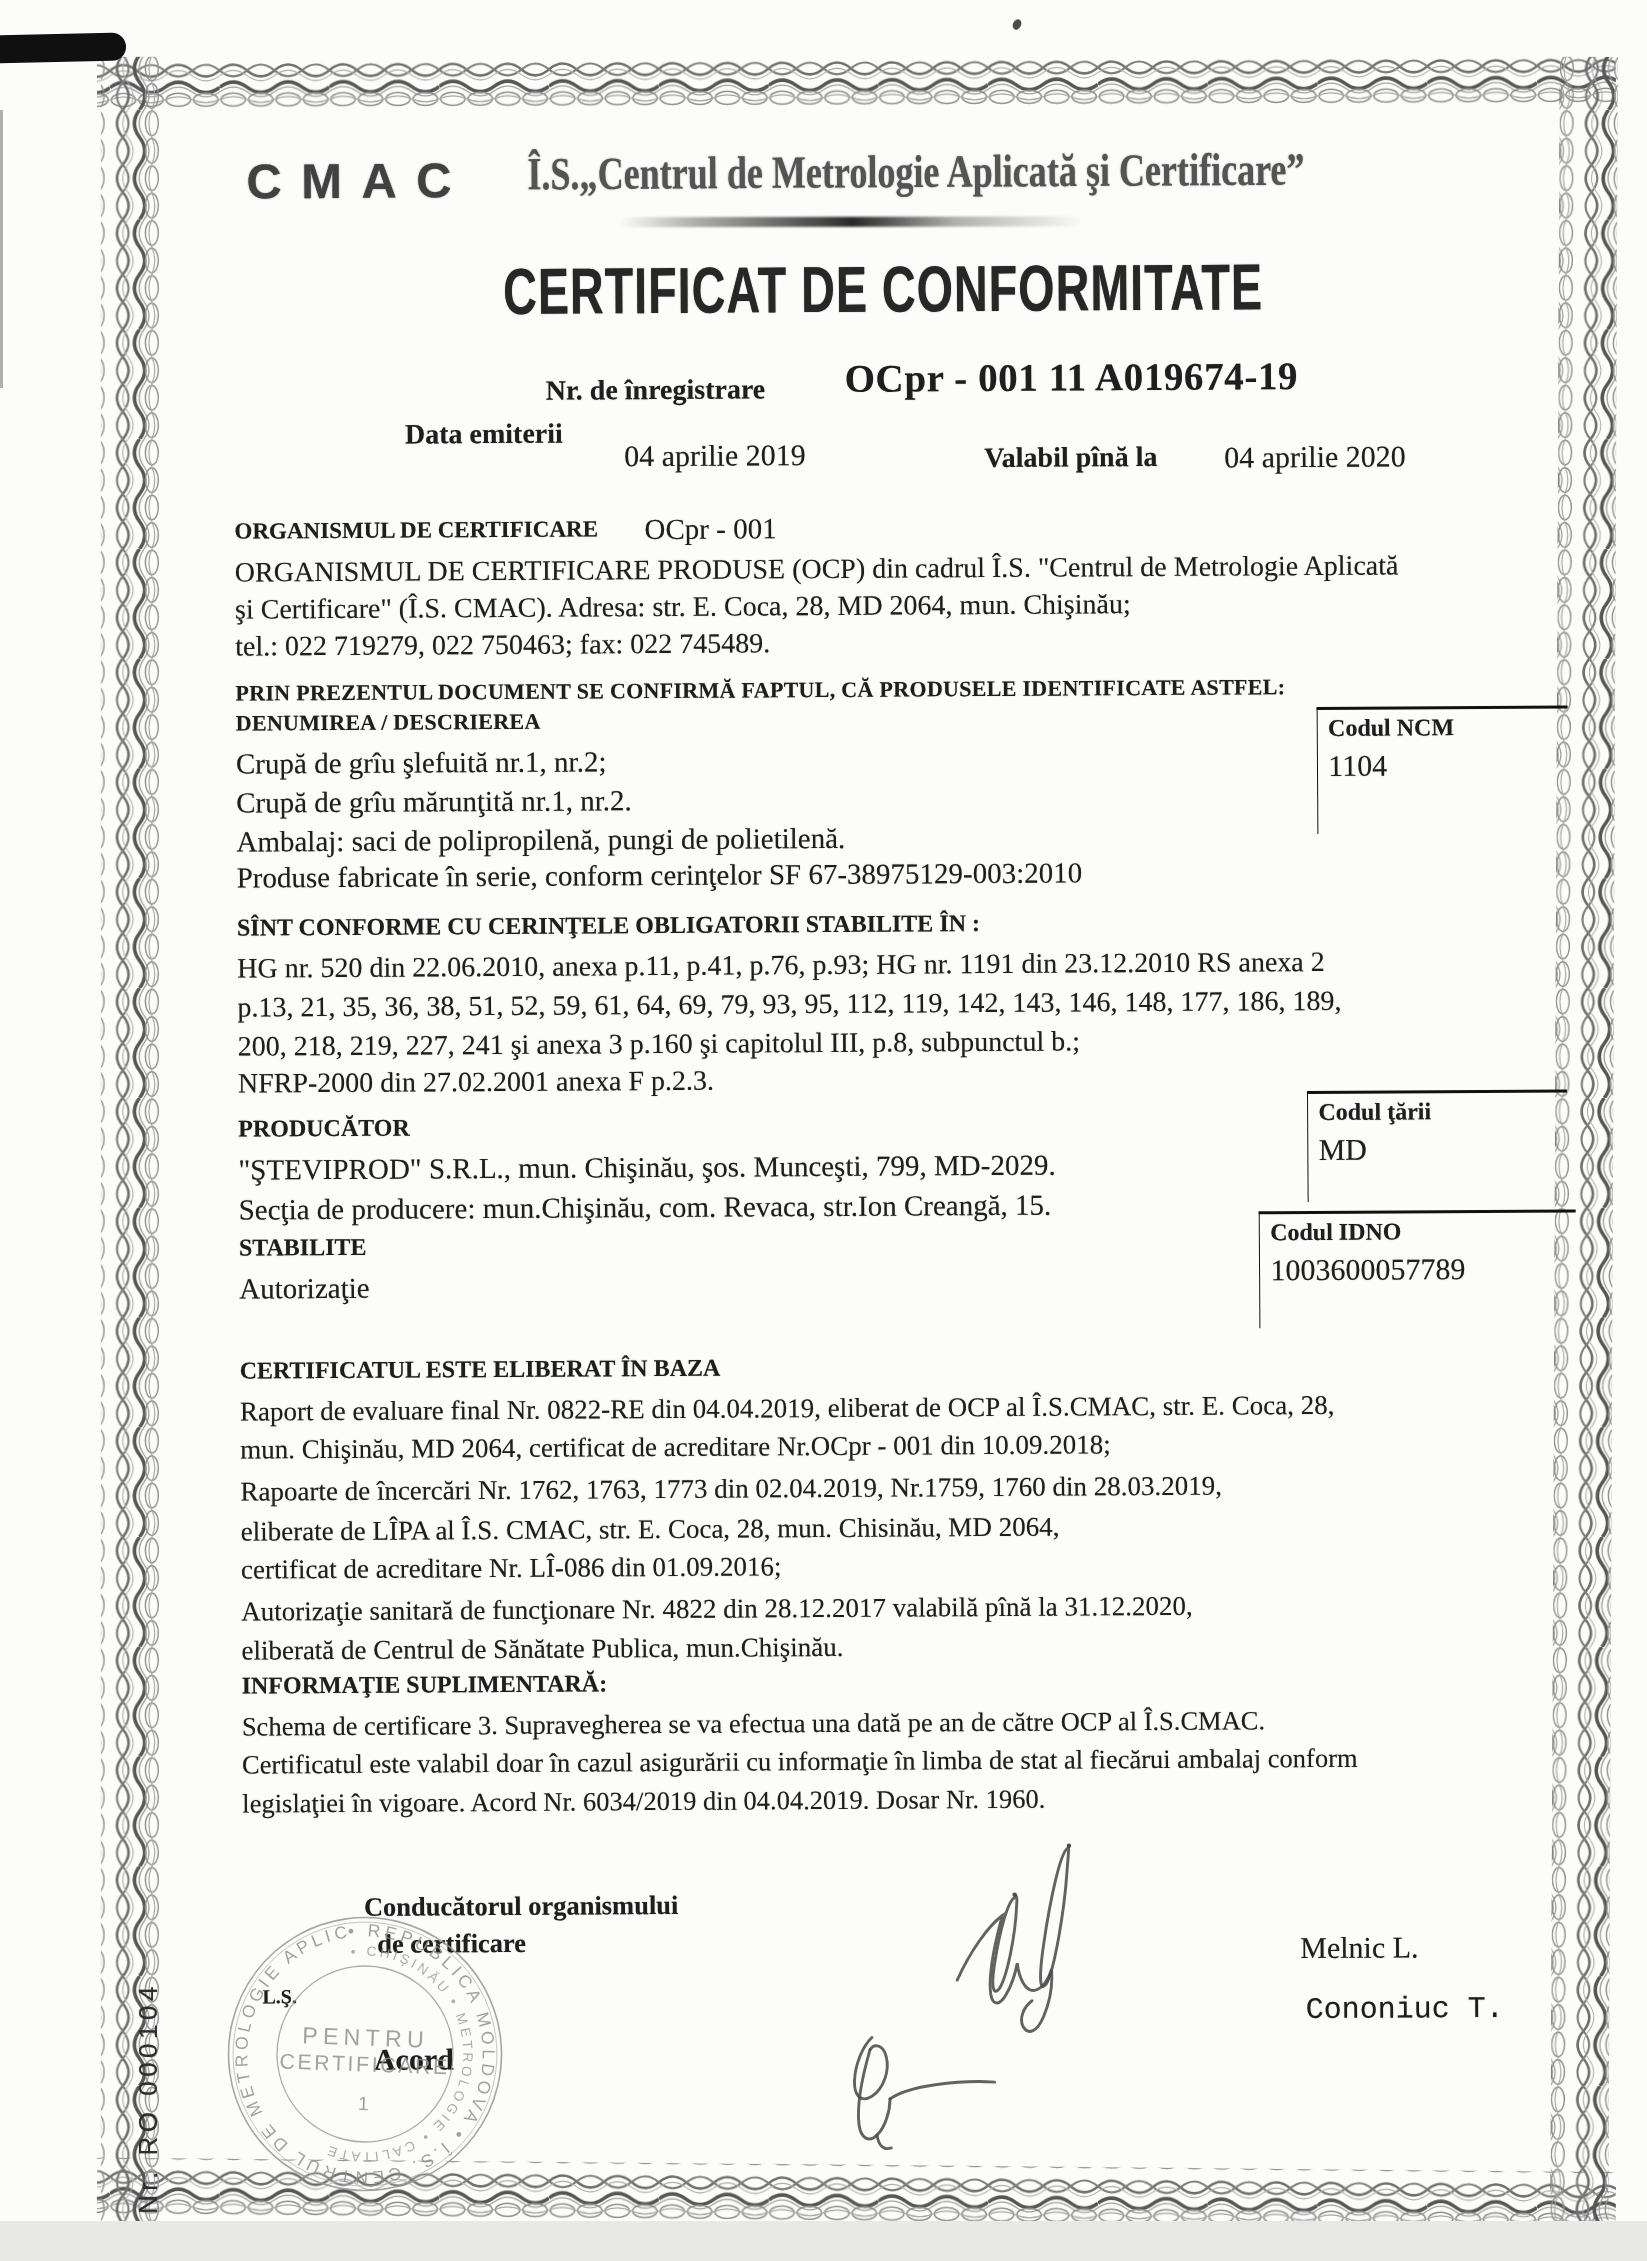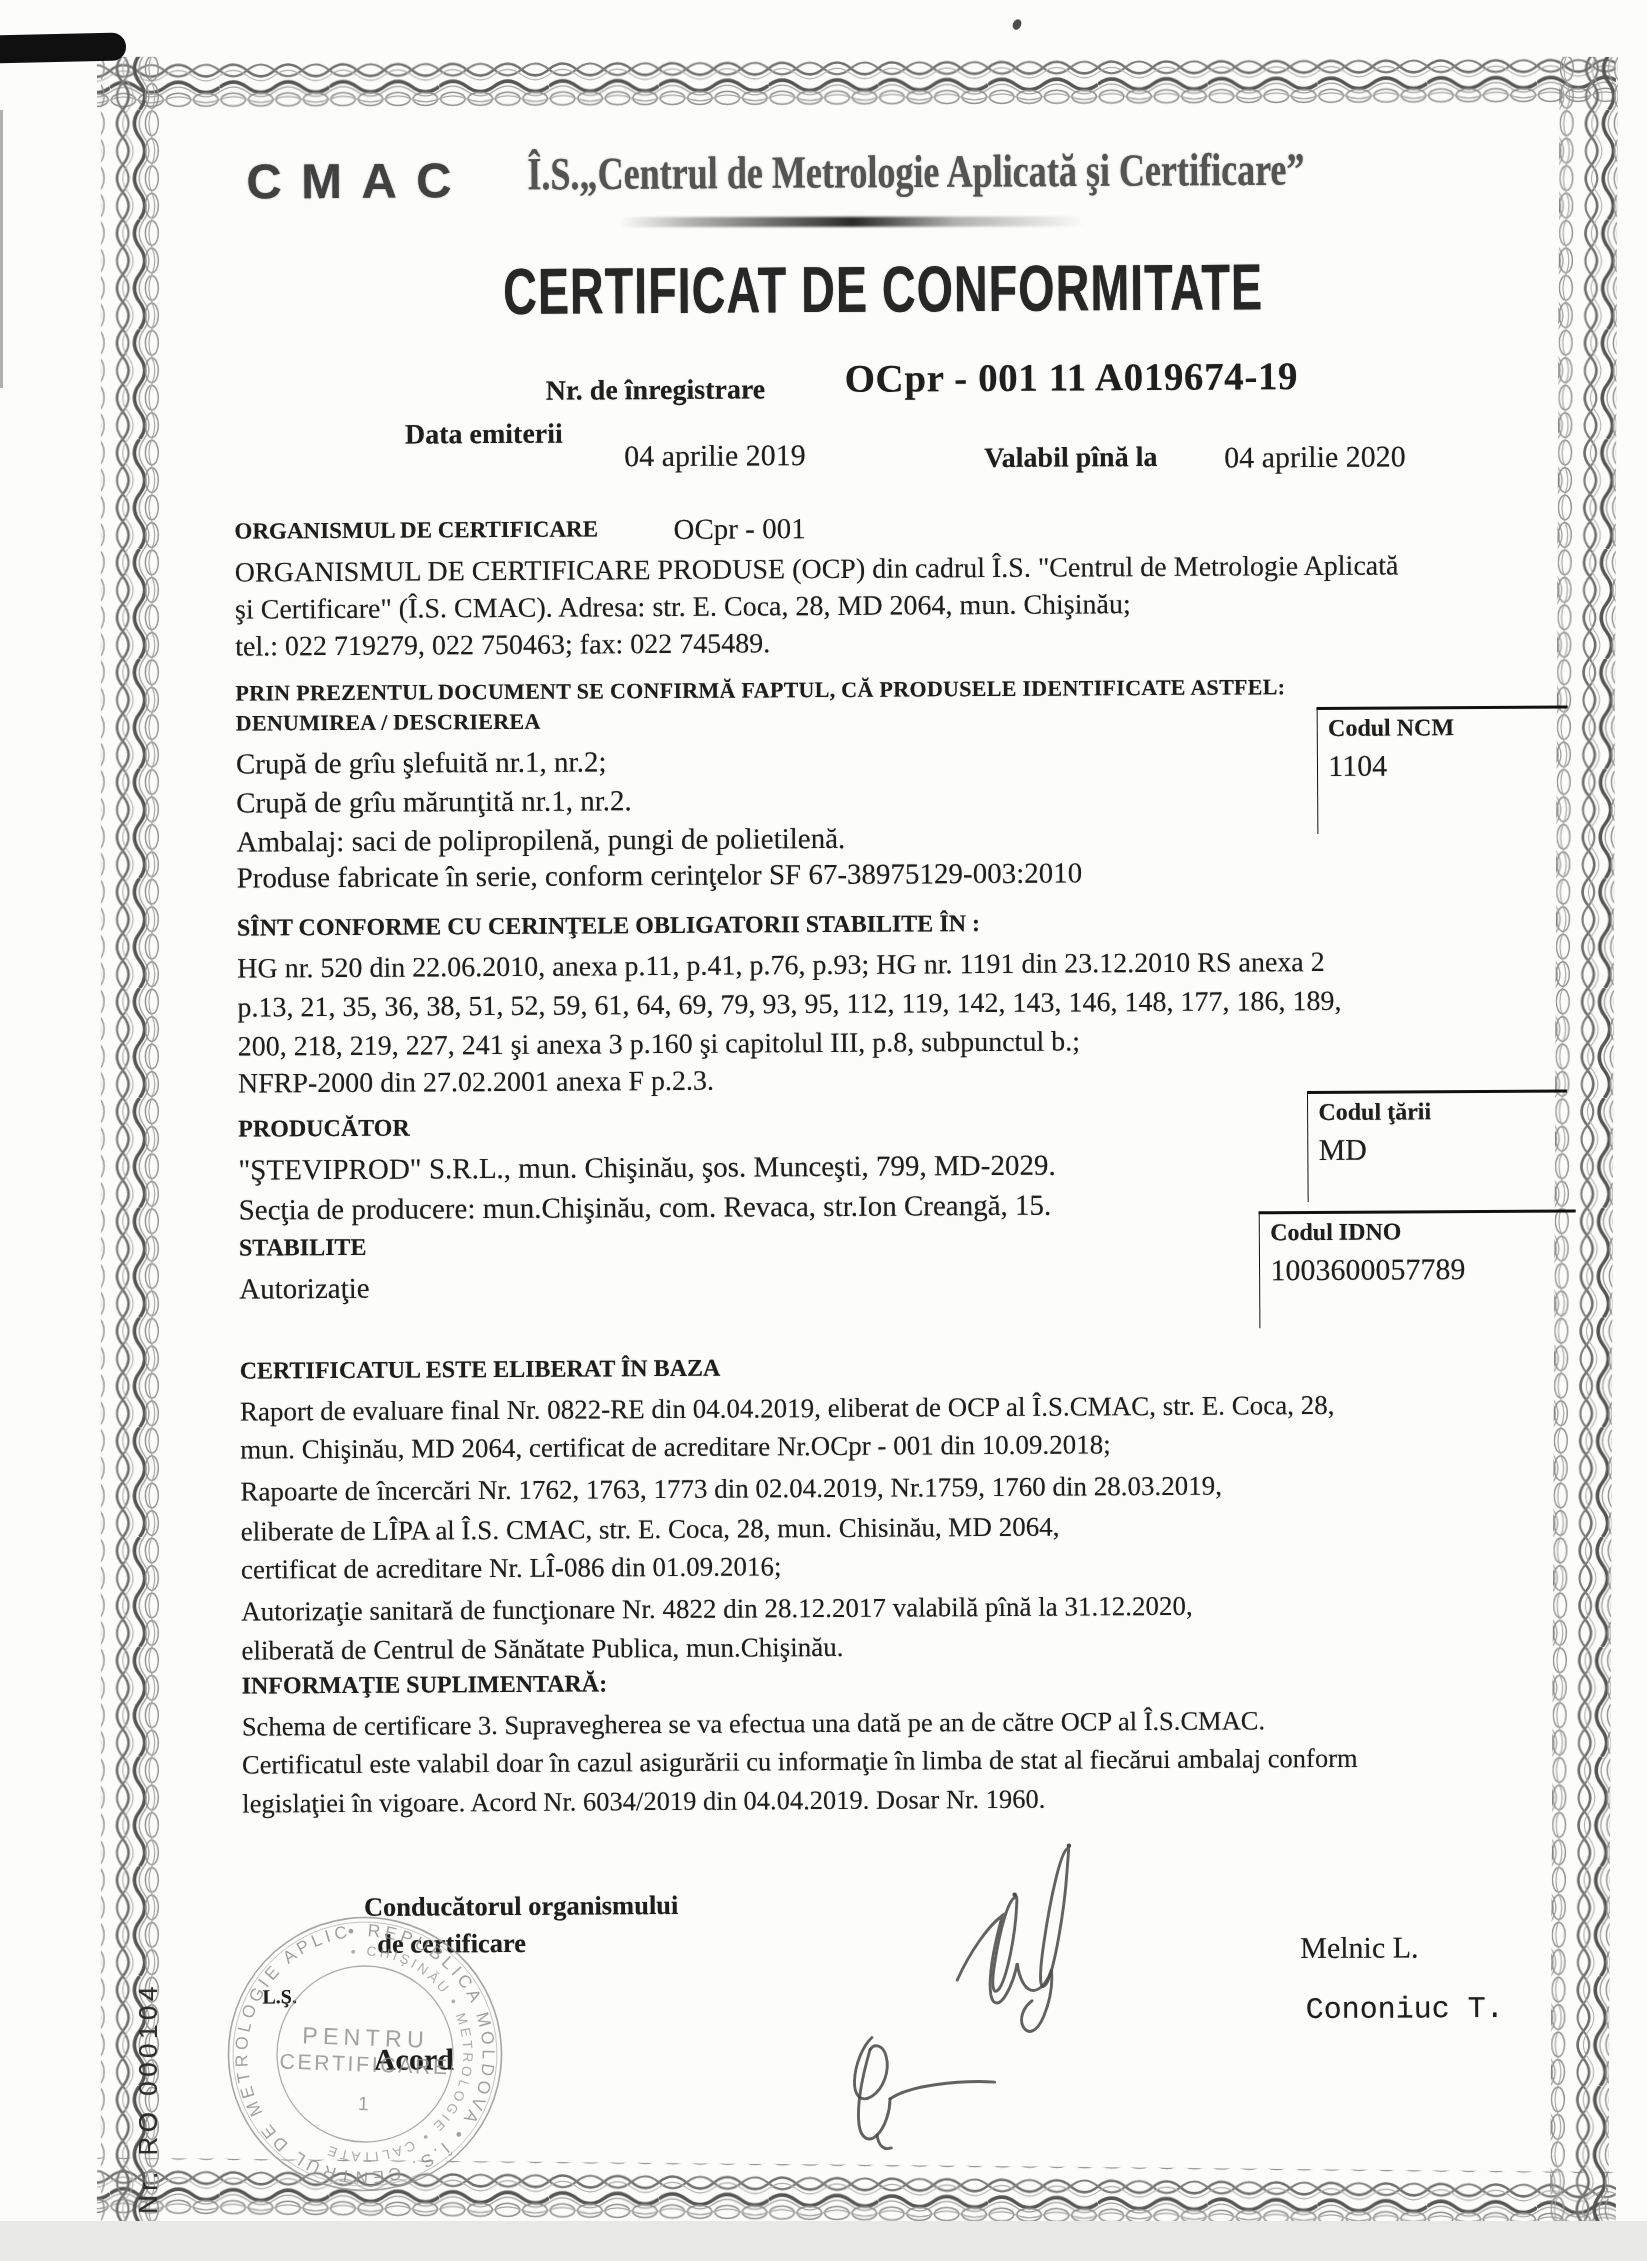--- a/index.html
+++ b/index.html
@@ -90,21 +90,21 @@
     <div class="abs doctitle" style="left:508px;top:252px;">CERTIFICAT DE CONFORMITATE</div>
 
     <div class="abs ln b t44" style="left:550px;top:373px;">Nr. de înregistrare</div>
     <div class="abs ln b t60" style="left:849px;top:356px;letter-spacing:0.6px;">OCpr - 001 11 A019674-19</div>
     <div class="abs ln b t44" style="left:409px;top:416px;">Data emiterii</div>
     <div class="abs ln t47" style="left:628px;top:438px;">04 aprilie 2019</div>
     <div class="abs ln b t44" style="left:988px;top:443px;">Valabil pînă la</div>
     <div class="abs ln t47" style="left:1228px;top:443px;">04 aprilie 2020</div>
 
     <div class="abs ln b t36" style="left:238px;top:515px;">ORGANISMUL DE CERTIFICARE</div>
-    <div class="abs ln t45" style="left:677px;top:512px;">OCpr - 001</div>
+    <div class="abs ln t45" style="left:648px;top:512px;">OCpr - 001</div>
     <div class="abs ln t44" style="left:238px;top:553px;">ORGANISMUL DE CERTIFICARE PRODUSE (OCP) din cadrul Î.S. "Centrul de Metrologie Aplicată</div>
     <div class="abs ln t44" style="left:238px;top:590px;">şi Certificare" (Î.S. CMAC). Adresa: str. E. Coca, 28, MD 2064, mun. Chişinău;</div>
     <div class="abs ln t44" style="left:238px;top:627px;">tel.: 022 719279, 022 750463; fax: 022 745489.</div>
 
     <div class="abs ln b t34" style="left:238px;top:677px;letter-spacing:0.3px;">PRIN PREZENTUL DOCUMENT SE CONFIRMĂ FAPTUL, CĂ PRODUSELE IDENTIFICATE ASTFEL:</div>
     <div class="abs ln b t34" style="left:238px;top:707px;letter-spacing:0.3px;">DENUMIREA / DESCRIEREA</div>
 
     <div class="abs ln t45" style="left:238px;top:744px;">Crupă de grîu  şlefuită nr.1, nr.2;</div>
     <div class="abs ln t45" style="left:238px;top:783px;">Crupă de grîu  mărunţită nr.1, nr.2.</div>
     <div class="abs ln t45" style="left:238px;top:822px;">Ambalaj: saci de polipropilenă, pungi de polietilenă.</div>

